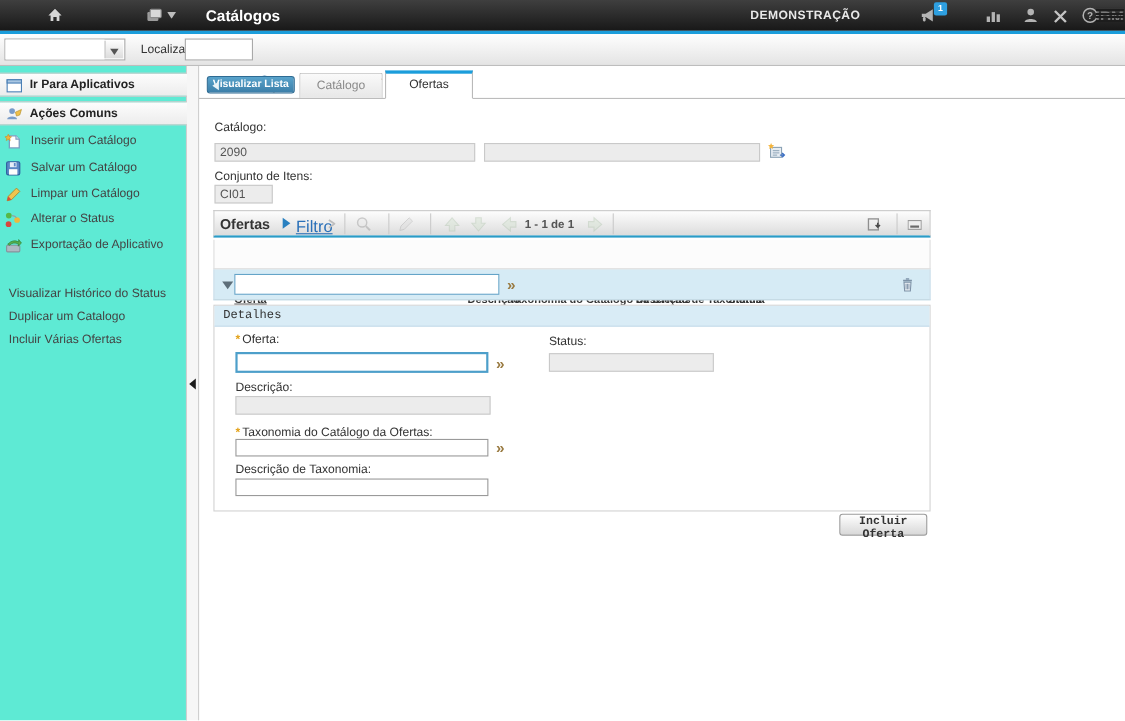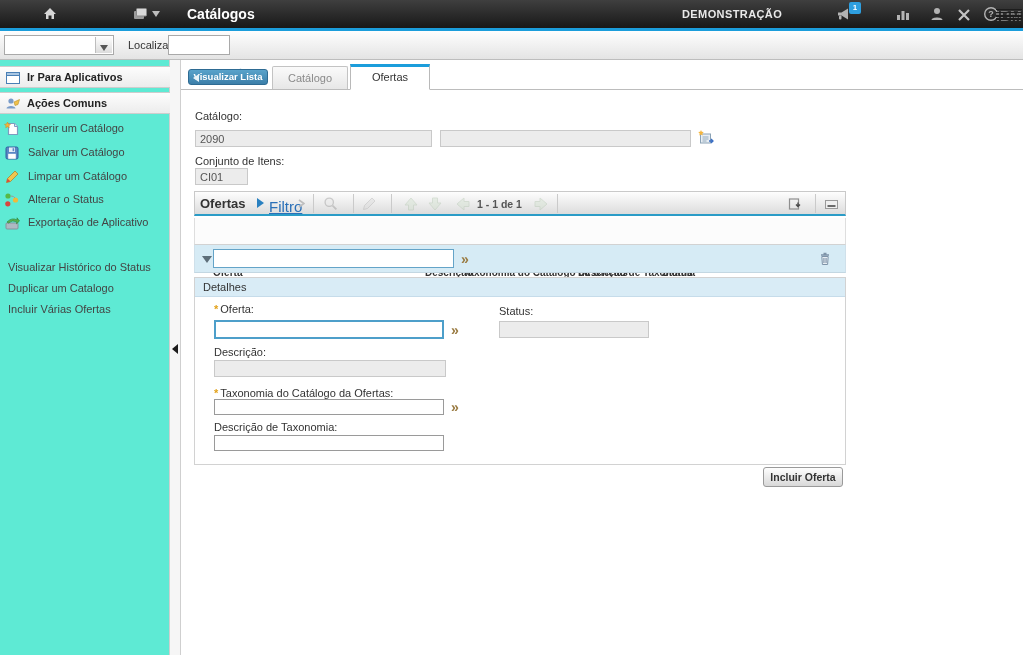--- a/index.html
+++ b/index.html
@@ -105,25 +105,25 @@
       border-bottom:1px solid #c3d7e2; }
   .row-toggle { position:absolute; left:7px; top:11px; width:0; height:0;
       border-left:5px solid transparent; border-right:5px solid transparent;
       border-top:7px solid #5d6e79; cursor:pointer; }
 
   
   .details-box { left:194px; top:277px; width:652px; height:188px;
                  border:1px solid #d2d2d2; background:#fff; }
   .details-head { position:absolute; left:0; top:0; width:650px; height:19px;
       background:#d9ecf6; border-bottom:1px solid #c6dcea; }
-  .details-head .txt { position:absolute; left:8px; top:3px; font-size:11px; color:#333; }
+  .details-head .txt { position:absolute; left:8px; top:3px; font-size:11px; color:#333;font-family:Liberation Mono, monospace; }
 
   .btn { background:linear-gradient(#fefefe,#d8d8d8); border:1px solid #9a9a9a;
          border-radius:3px; font-size:10.5px; font-weight:bold; color:#333;
-         text-align:center; cursor:pointer; font-family:Liberation Sans, sans-serif; }
+         text-align:center; cursor:pointer; font-family:Liberation Mono, monospace; }
 </style>
 </head>
 <body>
 
 <div class="screen">
 
   <div class="abs topbar">
     <svg class="icon16 abs" style="left:42px;top:6px" viewBox="0 0 16 16">
         <path d="M8 2 L14 8 H12 V13 H9.5 V9.5 H6.5 V13 H4 V8 H2 Z" fill="#d6d6d6"></path>
       </svg>

